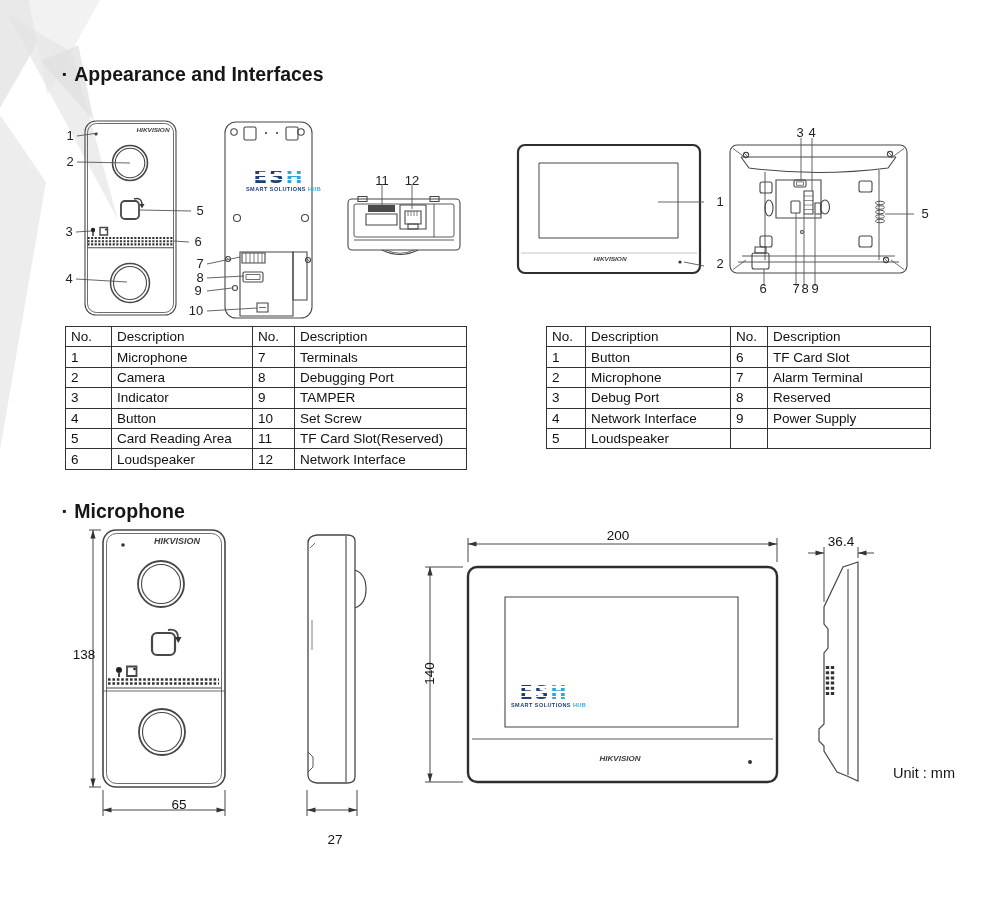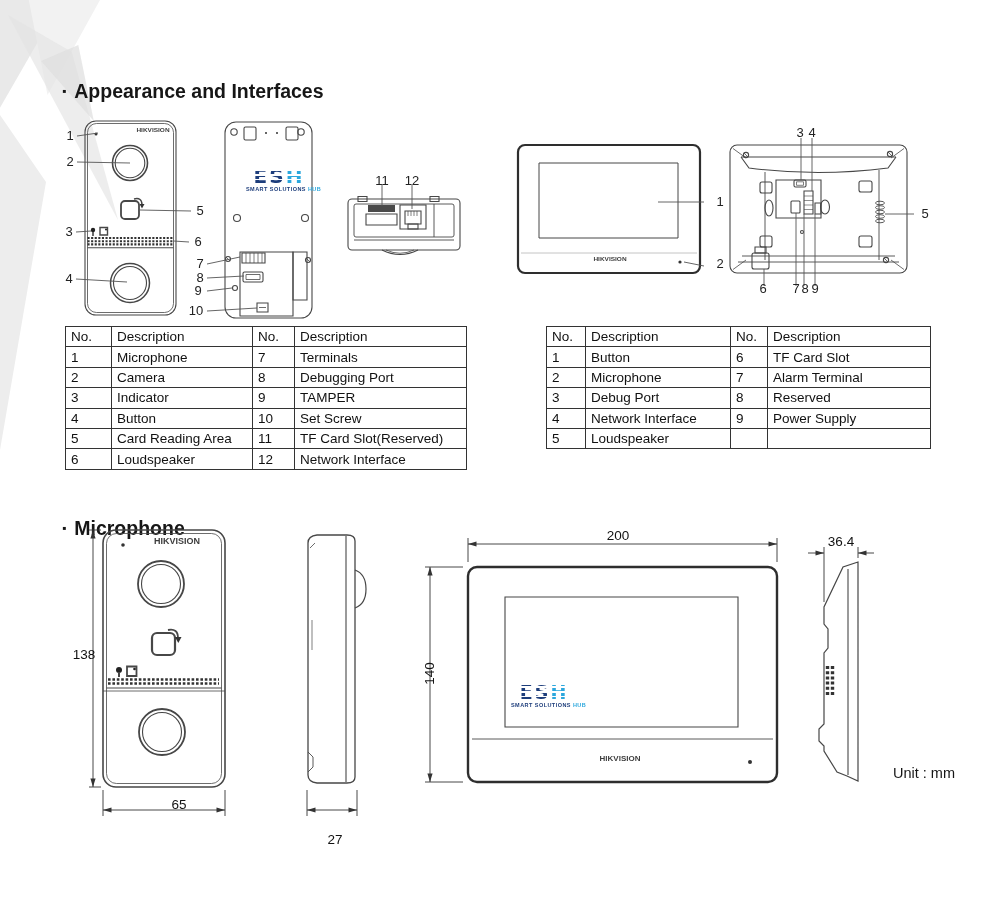--- a/index.html
+++ b/index.html
@@ -1,28 +1,28 @@
 <!DOCTYPE html>
 <html><head>
 <meta charset="utf-8">
 <style>
   html,body{margin:0;padding:0;background:#fff;}
   .page{position:relative;width:985px;height:897px;background:#fff;overflow:hidden;
         font-family:"Liberation Sans",sans-serif;color:#111;}
   .deco{position:absolute;pointer-events:none;}
-  .sec-title{position:absolute;font-weight:bold;font-size:19.5px;color:#161616;white-space:nowrap;margin-top:17px;}
+  .sec-title{position:absolute;font-weight:bold;font-size:19.5px;color:#161616;white-space:nowrap;}
   .sec-title .bullet{font-size:12px;vertical-align:3px;margin-right:8px;}
   svg.draw{position:absolute;overflow:visible;}
   svg.draw *{vector-effect:non-scaling-stroke;}
   .co{position:absolute;font-size:13px;color:#222;width:16px;text-align:center;line-height:14px;}
   .co.w2{width:20px;}
   .dim{position:absolute;font-size:13.5px;color:#111;text-align:center;line-height:15px;}
   .dim.rot{transform:rotate(-90deg);}
   .unit{position:absolute;font-size:14.5px;color:#161616;white-space:nowrap;}
-  .hik{position:absolute;font-weight:bold;color:#3d3d3d;text-align:center;
+  .hik{position:absolute;font-weight:bold;font-style:italic;color:#3d3d3d;text-align:center;
        letter-spacing:0;transform:scaleY(.92);white-space:nowrap;}
   .esk{position:absolute;text-align:center;line-height:1;}
   .esk .letters{position:relative;display:inline-block;font-weight:bold;letter-spacing:2px;
        font-family:"DejaVu Sans",sans-serif;}
   .esk .letters::after{content:"";position:absolute;inset:0;
        background:repeating-linear-gradient(180deg,rgba(255,255,255,0) 0 3.2px,#fff 3.2px 4.8px);}
   .esk .sub{display:block;font-size:5.5px;font-weight:bold;letter-spacing:.45px;margin-top:1px;
        white-space:nowrap;}
   table.dtable{position:absolute;border-collapse:collapse;table-layout:fixed;font-size:13.5px;
        background:#fff;}

